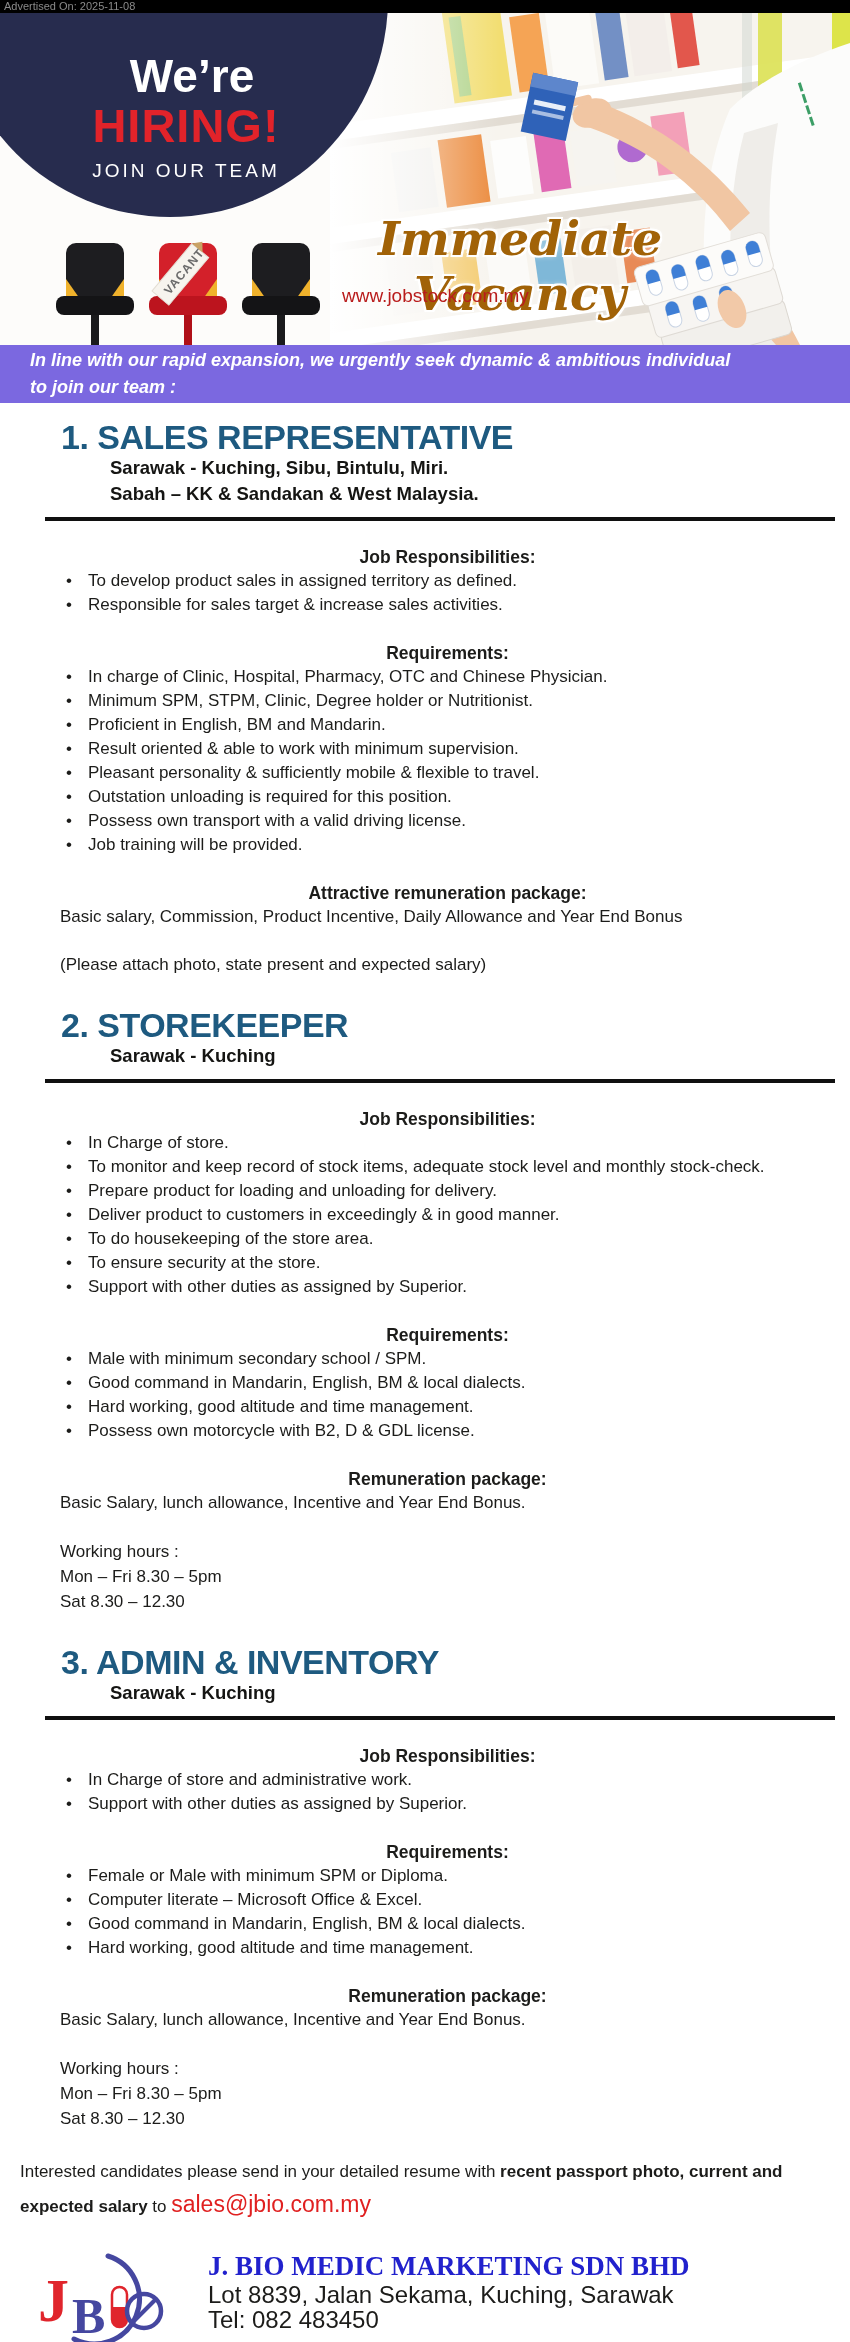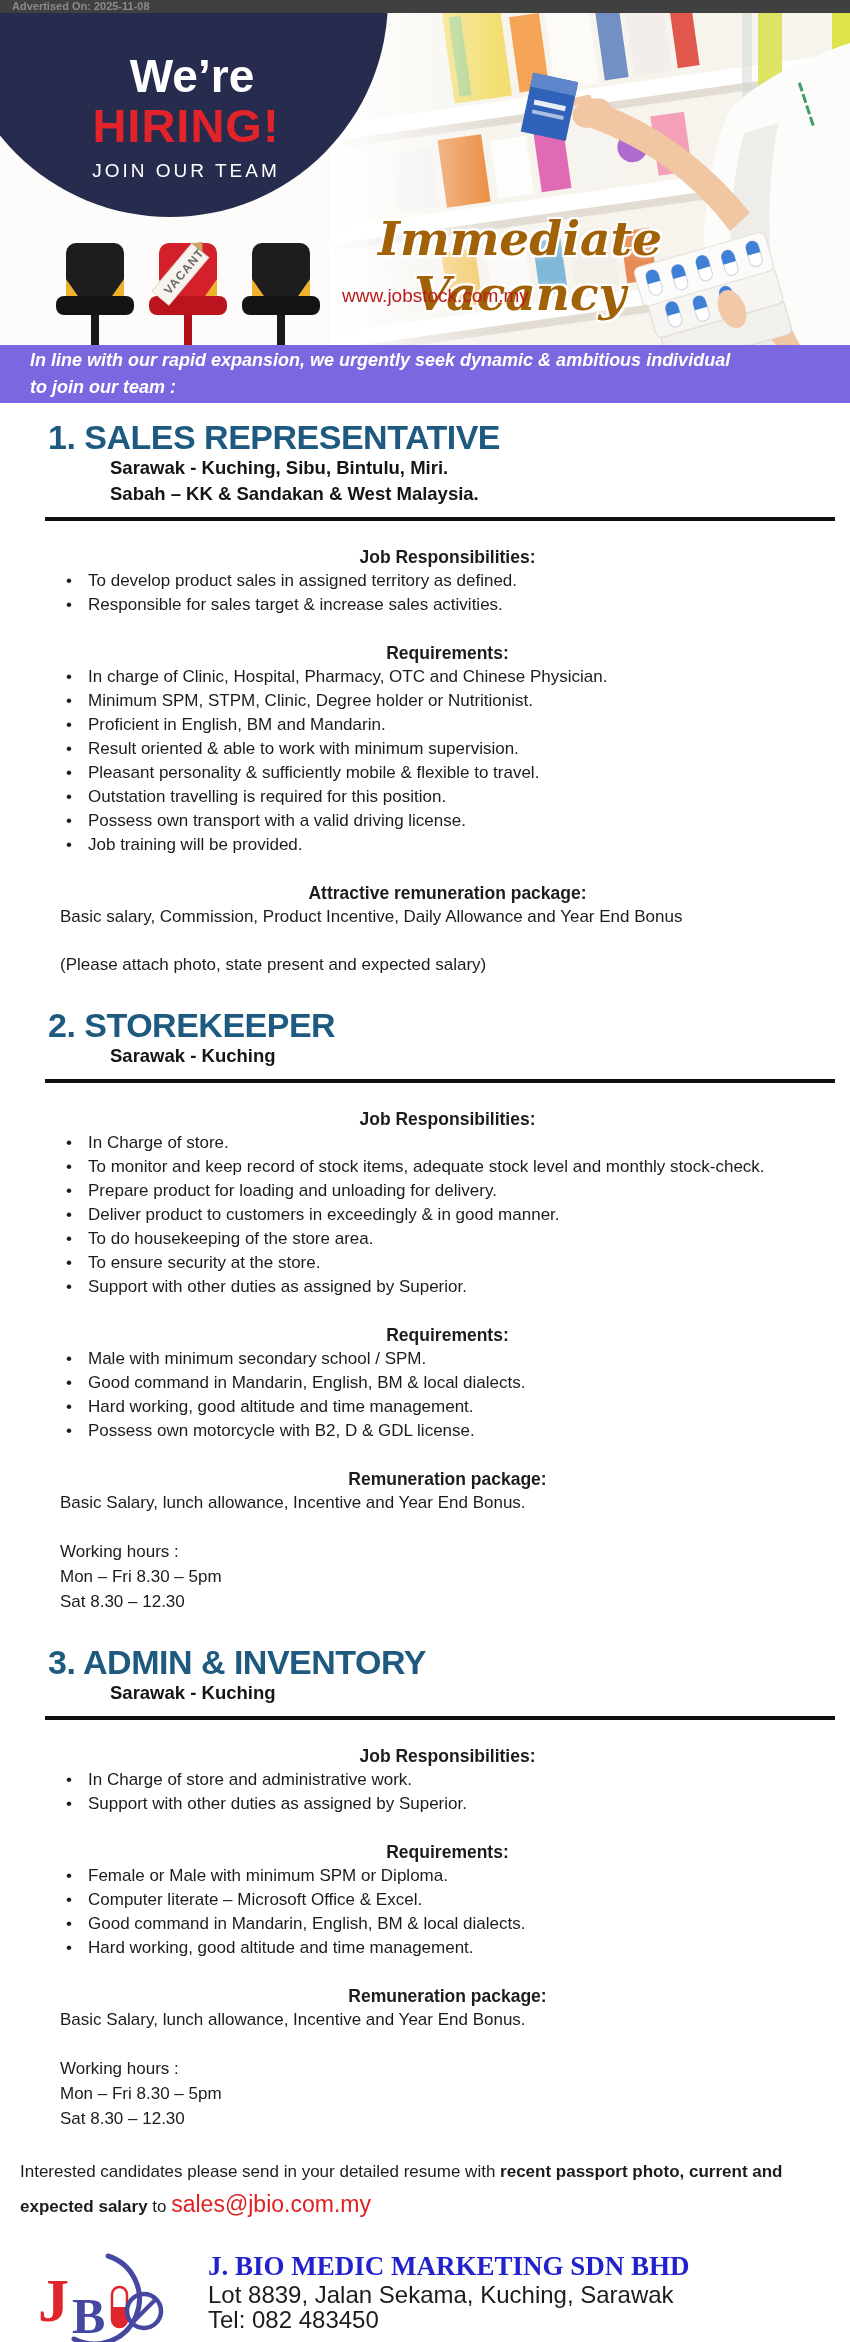--- a/index.html
+++ b/index.html
@@ -1,40 +1,40 @@
 <!DOCTYPE html>
 <html><head>
 <meta charset="utf-8">
 <style>
   html,body{margin:0;padding:0;background:#fff;}
   .page{width:850px;height:2342px;position:relative;background:#fff;overflow:hidden;
         font-family:"Liberation Sans",sans-serif;color:#1c1c1a;}
   
-  .ad-bar{height:13px;background:#404040;color:#8a8a8a;font-size:11px;font-weight:bold;
-          line-height:13px;padding-left:12px;}
+  .ad-bar{height:13px;background:#000000;color:#8a8a8a;font-size:11px;font-weight:normal;
+          line-height:13px;padding-left:4px;}
   
   .header{position:relative;height:332px;background:#fdfcfa;overflow:hidden;}
   .photo{position:absolute;right:0;top:0;}
   .navy-circle{position:absolute;left:-48px;top:-232px;width:436px;height:436px;border-radius:50%;
                background:#272c4e;}
   .badge{position:absolute;left:0;top:38px;width:372px;text-align:center;}
   .were{font-size:46px;font-weight:bold;color:#fff;line-height:50px;padding-left:12px;}
   .hiring{font-size:47px;font-weight:800;color:#e2232a;line-height:50px;letter-spacing:1px;}
   .join{font-size:19px;color:#fff;letter-spacing:3px;margin-top:9px;}
   .chairs{position:absolute;left:52px;top:228px;}
   .script-title{position:absolute;left:328px;top:198px;width:384px;text-align:center;
     font-family:"DejaVu Serif",serif;font-style:italic;font-weight:bold;font-size:47px;color:#a16207;
     text-shadow:-2px -2px 0 #fff,2px -2px 0 #fff,-2px 2px 0 #fff,2px 2px 0 #fff,0 0 6px #fff;}
   .site{position:absolute;left:342px;top:272px;font-size:19px;color:#b91c1c;cursor:pointer;}
   
   .banner{background:#7b68e0;color:#fff;font-style:italic;font-weight:bold;font-size:18px;
           line-height:27px;height:54px;padding:2px 0 2px 30px;}
   
   .content{padding:0 15px 0 45px;}
-  h2{margin:30px 0 0 3px;font-size:34px;font-weight:800;color:#1e5a80;letter-spacing:-0.5px;line-height:36px;}
+  h2{margin:30px 0 0 16px;font-size:34px;font-weight:800;color:#1e5a80;letter-spacing:-0.5px;line-height:36px;}
   .job:first-child h2{margin-top:16px;}
   .loc{margin-left:65px;font-size:18.5px;font-weight:bold;line-height:26px;color:#151513;}
   hr{border:none;border-top:4px solid #101010;margin:10px 0 0 0;}
   .label{margin:24px 0 0 15px;font-weight:bold;font-size:17.5px;line-height:24px;text-align:center;}
   ul{list-style:none;margin:0 0 0 15px;padding:0;}
   li{position:relative;padding-left:28px;line-height:24px;font-size:17px;}
   li::before{content:"\2022";position:absolute;left:6px;}
   .body-text{margin:0 0 0 15px;font-size:17px;line-height:24px;}
   .note{margin:24px 0 0 15px;font-size:17px;line-height:24px;}
   .hours-first{margin:24px 0 0 15px;font-size:17px;line-height:25px;}
@@ -214,21 +214,21 @@
           <li>To develop product sales in assigned territory as defined.</li>
           <li>Responsible for sales target &amp; increase sales activities.</li>
         </ul>
       <p class="label">Requirements:</p>
       <ul>
           <li>In charge of Clinic, Hospital, Pharmacy, OTC and Chinese Physician.</li>
           <li>Minimum SPM, STPM, Clinic, Degree holder or Nutritionist.</li>
           <li>Proficient in English, BM and Mandarin.</li>
           <li>Result oriented &amp; able to work with minimum supervision.</li>
           <li>Pleasant personality &amp; sufficiently mobile &amp; flexible to travel.</li>
-          <li>Outstation travelling is required for this position.</li>
+          <li>Outstation unloading is required for this position.</li>
           <li>Possess own transport with a valid driving license.</li>
           <li>Job training will be provided.</li>
         </ul>
       <p class="label">Attractive remuneration package:</p>
       <p class="body-text">Basic salary, Commission, Product Incentive, Daily Allowance and Year End Bonus</p>
       <p class="note">(Please attach photo, state present and expected salary)</p>
     </section>
 
     <section class="job">
       <h2><span class="num">2.</span> <span>STOREKEEPER</span></h2>

